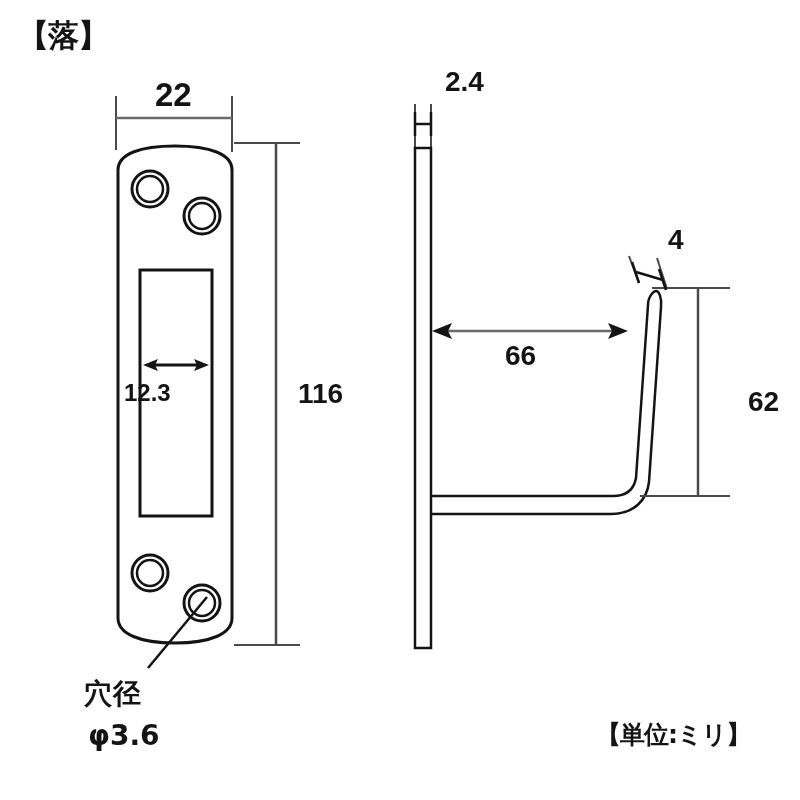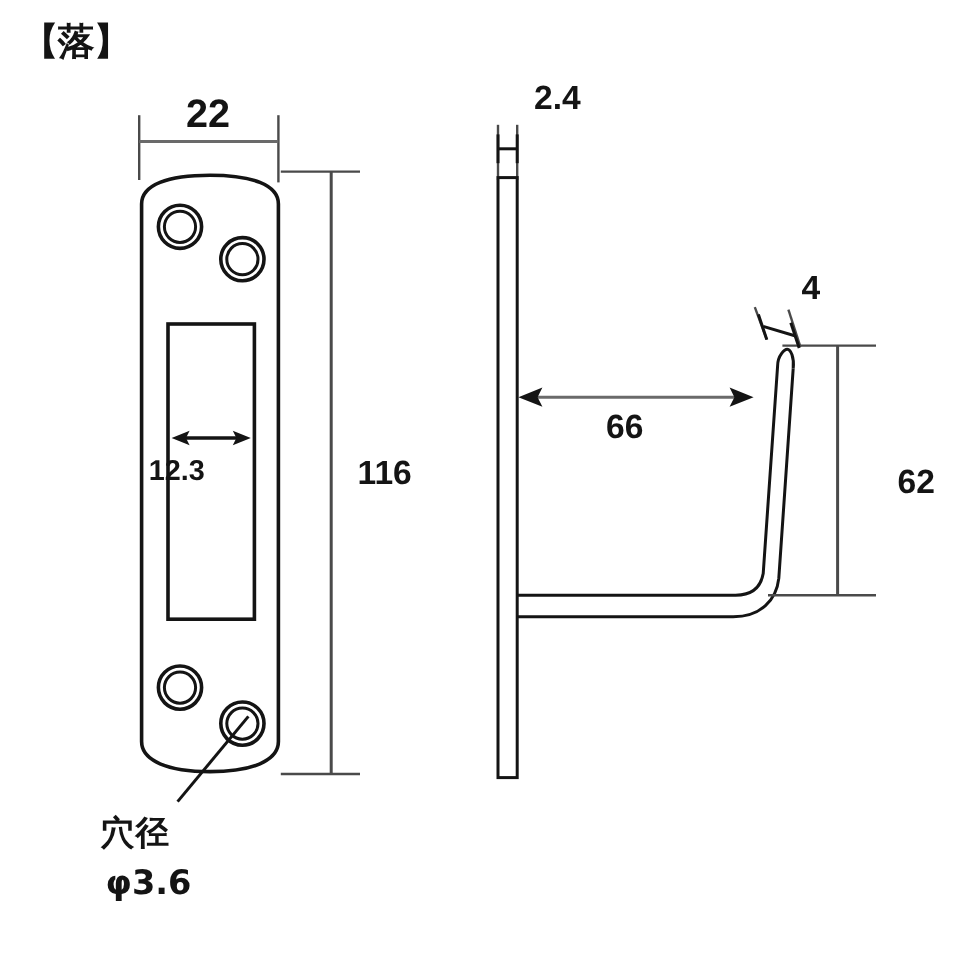--- a/index.html
+++ b/index.html
@@ -153,14 +153,15 @@
   <div class="lbl num" id="dim-66-label">66</div>
 
   <div class="lbl num" id="dim-62-label">62</div>
 
   <div class="lbl num" id="dim-4-label">4</div>
 
   <div class="lbl jp" id="hole-note-line1">穴径</div>
 
   <div class="lbl jp" id="hole-note-line2">φ3.6</div>
 
+  <div class="lbl jp" id="unit-note">【単位:ミリ】</div>
 
 </div>
 
 </body></html>

